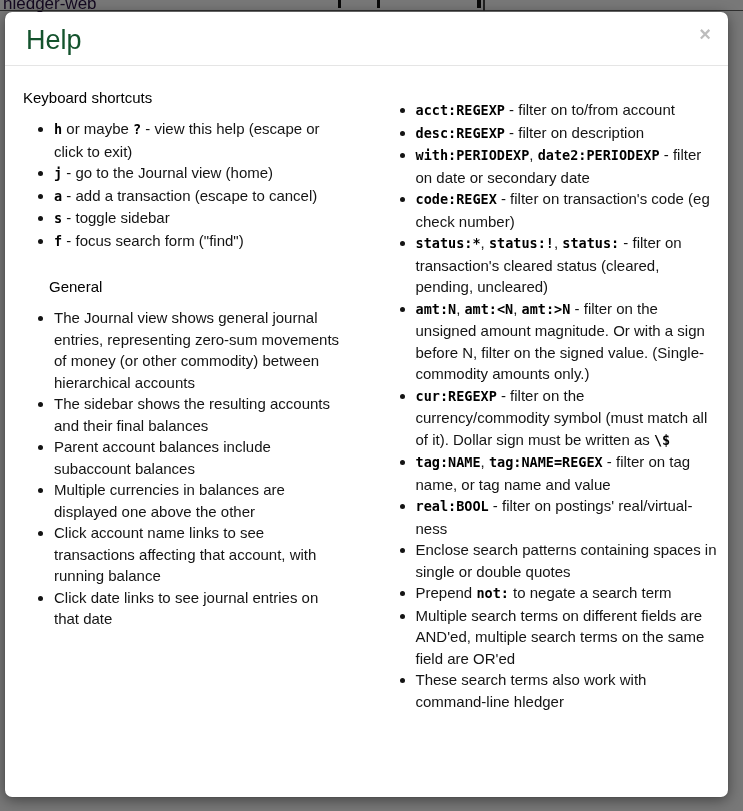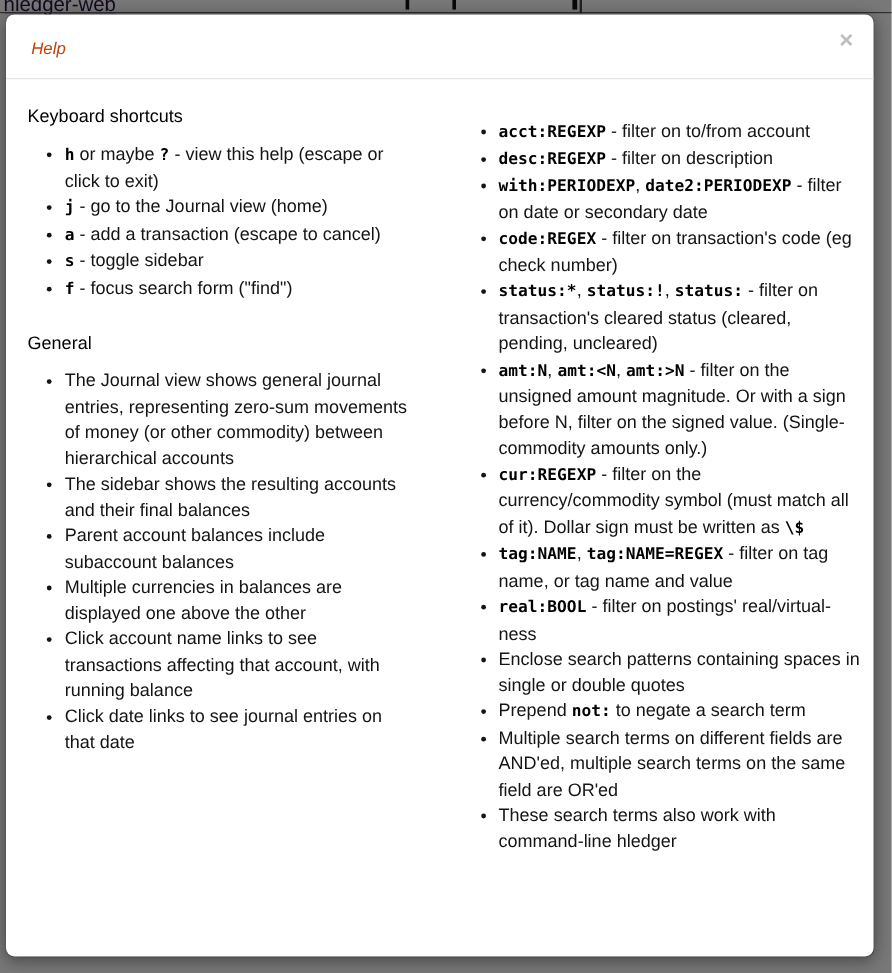--- a/index.html
+++ b/index.html
@@ -32,33 +32,33 @@
     position: absolute; left: 5px; top: 12px; width: 723px; height: 785px;
     background: #ffffff; border-radius: 7px;
     box-shadow: 0 3px 14px rgba(0,0,0,0.45), 0 0 1px rgba(0,0,0,0.4);
     color: #141414;
   }
   .modal-header {
     position: relative;
     padding: 15px 20px 12px 21px;
     border-bottom: 1px solid #e5e5e5;
   }
-  .modal-title { font-size: 14px; line-height: 26px; font-weight: 400; color: #c2410c; font-style: italic; }
+  .modal-title { font-size: 27px; line-height: 26px; font-weight: 400; color: #14532d; }
   .close-btn {
     position: absolute; right: 13px; top: 10px;
     font-size: 20px; font-weight: 700; color: #bdbdbd;
     line-height: 20px; cursor: pointer; padding: 2px 4px;
   }
   .modal-body { display: flex; padding: 22px 6px 18px 18px; }
   .col { width: 50%; }
   .col.left  { padding-right: 30px; }
   .col.right { padding-left: 12px; padding-right: 2px; }
 
   .sec-h { font-size: 15px; font-weight: 400; color: #000; line-height: 19px; }
-  .section + .section .sec-h { margin-top: 25px; }
+  .section + .section .sec-h { margin-top: 25px; margin-left: 26px; }
 
   ul.help-list { margin: 11px 0 10px 0; padding-left: 31px; }
   ul.help-list li {
     font-size: 15px; line-height: 21.5px; color: #141414;
   }
   ul.help-list code {
     font-family: "DejaVu Sans Mono", monospace;
     font-weight: 700; font-size: 13.5px; color: #000;
   }
 </style>

